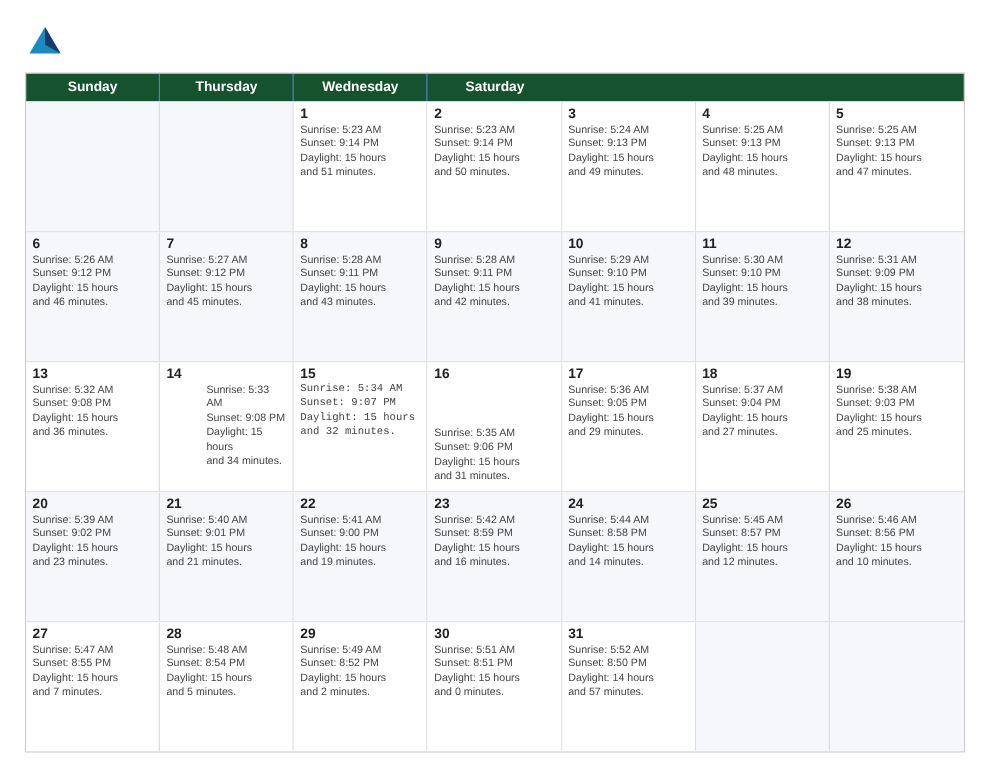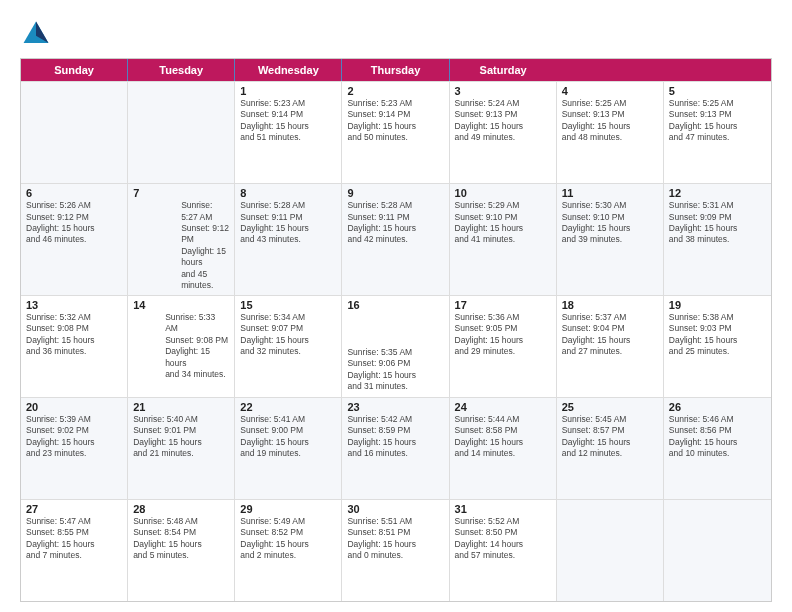--- a/index.html
+++ b/index.html
@@ -58,21 +58,21 @@
     }
     .calendar {
       flex: 1;
       display: flex;
       flex-direction: column;
       border: 1px solid #ccc;
     }
     .cal-header {
       display: grid;
       grid-template-columns: repeat(7, 1fr);
-      background: #be185d;
+      background: #14532d;
     }
     .cal-header-cell {
       color: #fff;
       font-size: 11px;
       font-weight: bold;
       text-align: center;
       padding: 5px 2px;
       border-right: 1px solid #5080c0;
     }
     .cal-header-cell:last-child { border-right: none; }
@@ -131,23 +131,22 @@
     </div>
     <div class="title-block">
       <h1></h1>
       <h2></h2>
     </div>
   </div>
 
   <div class="calendar">
     <div class="cal-header">
     <div class="cal-header-cell">Sunday</div>
-        <div class="cal-header-cell">Tuesday</div>
+        <div class="cal-header-cell">Thursday</div>
         <div class="cal-header-cell">Wednesday</div>
-        <div class="cal-header-cell">Thursday</div>
         <div class="cal-header-cell">Saturday</div>
       </div>
     <div class="cal-body">
     <div class="cal-row">
           <div class="cal-cell empty"></div>
           <div class="cal-cell empty"></div>
           <div class="cal-cell">
             <span class="day-num">1</span>
             <div class="info" style="white-space: pre-line;">Sunrise: 5:23 AM
 Sunset: 9:14 PM
@@ -186,21 +185,21 @@
         <div class="cal-row">
           <div class="cal-cell">
             <span class="day-num">6</span>
             <div class="info" style="white-space: pre-line;">Sunrise: 5:26 AM
 Sunset: 9:12 PM
 Daylight: 15 hours
 and 46 minutes.</div>
           </div>
           <div class="cal-cell">
             <span class="day-num">7</span>
-            <div class="info" style="white-space: pre-line; margin-left: 48px;">Sunrise: 5:27 AM
+            <div class="info" style="white-space: pre-line;">Sunrise: 5:27 AM
 Sunset: 9:12 PM
 Daylight: 15 hours
 and 45 minutes.</div>
           </div>
           <div class="cal-cell">
             <span class="day-num">8</span>
             <div class="info" style="white-space: pre-line;">Sunrise: 5:28 AM
 Sunset: 9:11 PM
 Daylight: 15 hours
 and 43 minutes.</div>
@@ -244,21 +243,21 @@
           </div>
           <div class="cal-cell">
             <span class="day-num">14</span>
             <div class="info" style="white-space: pre-line; margin-left: 32px;">Sunrise: 5:33 AM
 Sunset: 9:08 PM
 Daylight: 15 hours
 and 34 minutes.</div>
           </div>
           <div class="cal-cell">
             <span class="day-num">15</span>
-            <div class="info" style="white-space: pre-line;">Sunrise: 5:34 AM
+            <div class="info" style="white-space: pre-line; font-family: Liberation Mono, monospace;">Sunrise: 5:34 AM
 Sunset: 9:07 PM
 Daylight: 15 hours
 and 32 minutes.</div>
           </div>
           <div class="cal-cell">
             <span class="day-num">16</span>
             <div class="info" style="white-space: pre-line; margin-top: 36px;">Sunrise: 5:35 AM
 Sunset: 9:06 PM
 Daylight: 15 hours
 and 31 minutes.</div>

